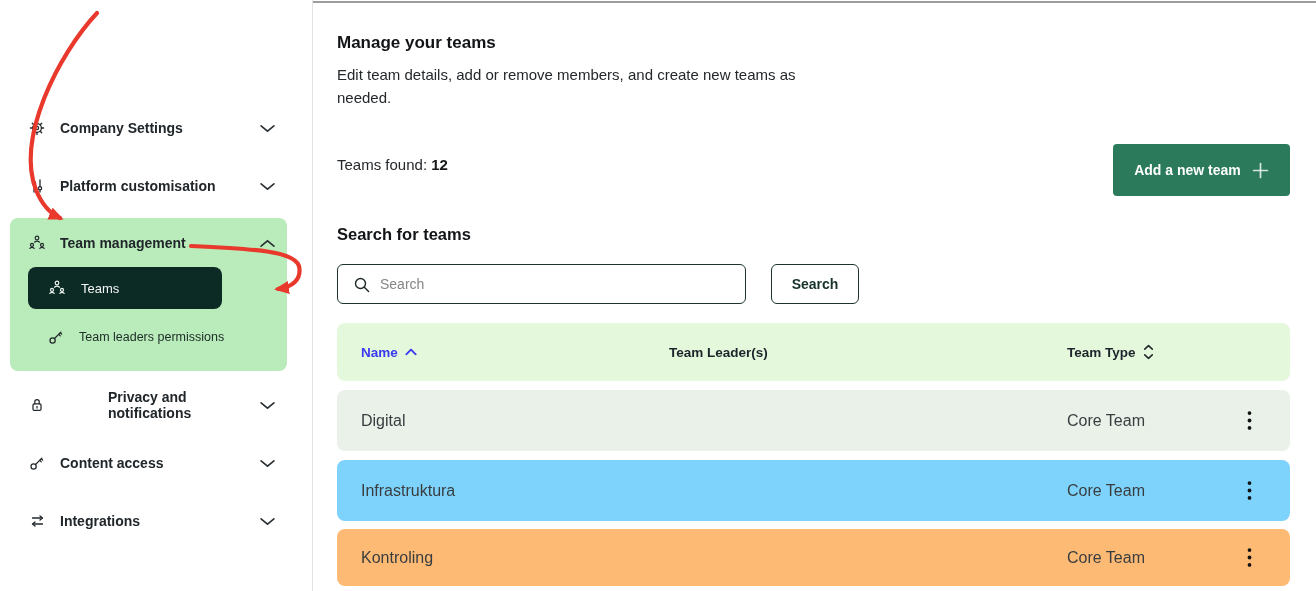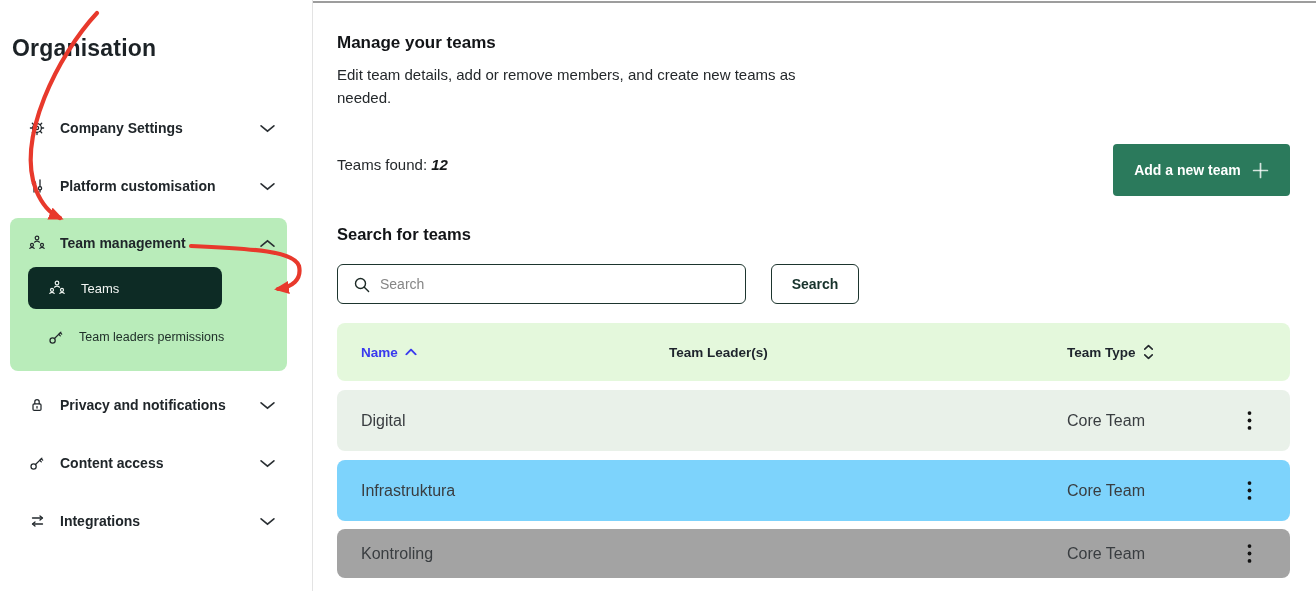--- a/index.html
+++ b/index.html
@@ -18,54 +18,53 @@
   .teams-pill { position:absolute; left:28px; top:267px; width:194px; height:42px; background:#0d2b25; border-radius:8px; display:flex; align-items:center; padding-left:20px; cursor:pointer; }
   .teams-pill .s-label { margin-left:15px; font-size:13px; font-weight:400; color:#f2f5f3; }
   .sub-row { position:absolute; left:28px; top:317px; width:242px; height:40px; display:flex; align-items:center; padding-left:20px; cursor:pointer; }
   .sub-row .s-label { margin-left:15px; font-size:12.5px; font-weight:400; color:#20302a; }
   .arrows-overlay { position:absolute; left:0; top:0; width:320px; height:320px; z-index:6; pointer-events:none; }
 
   
   .main-title { position:absolute; left:337px; top:33px; font-size:17px; font-weight:700; color:#121417; }
   .main-desc { position:absolute; left:337px; top:63px; width:505px; font-size:15px; line-height:23px; color:#24282b; }
   .teams-found { position:absolute; left:337px; top:156px; font-size:15px; color:#24282b; }
-  .teams-found b { font-weight:700; color:#16181a;font-style:italic; }
+  .teams-found b { font-weight:700; color:#16181a; }
   .add-btn { position:absolute; left:1113px; top:144px; width:177px; height:52px; background:#2b7a5c; border:none; border-radius:4px; display:flex; align-items:center; justify-content:center; gap:11px; cursor:pointer; }
   .add-btn .add-label { color:#fff; font-size:14px; font-weight:700; font-family:"Liberation Sans", sans-serif; }
   .search-title { position:absolute; left:337px; top:225px; font-size:16.5px; font-weight:700; color:#121417; }
   .search-box { position:absolute; left:337px; top:264px; width:409px; height:40px; border:1px solid #1d352e; border-radius:6px; background:#fff; }
   .search-box input { position:absolute; left:42px; top:0; width:360px; height:38px; border:none; outline:none; font-size:14px; font-weight:500; color:#333; font-family:"Liberation Sans", sans-serif; background:transparent; }
   .search-box input::placeholder { color:#868686; opacity:1; }
   .search-box .sicon { position:absolute; left:15px; top:11px; }
   .search-btn { position:absolute; left:771px; top:264px; width:88px; height:40px; background:#fff; border:1px solid #1d352e; border-radius:6px; font-size:14px; font-weight:700; color:#17322b; cursor:pointer; font-family:"Liberation Sans", sans-serif; }
 
   
   .trow { position:absolute; left:337px; width:953px; border-radius:8px; }
   .thead { top:323px; height:58px; background:#e4f8dc; }
   .r1 { top:390px; height:61px; background:#e9f1e9; }
   .r2 { top:460px; height:61px; background:#7dd3fc; }
-  .r3 { top:529px; height:49px; background:#a3a3a3; }
+  .r3 { top:529px; height:57px; background:#fdba74; }
   .cell { position:absolute; top:50%; transform:translateY(-50%); font-size:16px; color:#393d40; white-space:nowrap; }
   .hcell { font-weight:700; color:#1e242c; font-size:13.5px; display:flex; align-items:center; gap:7px; }
   .c-name { left:24px; }
   .c-leaders { left:332px; }
   .c-type { left:730px; }
   .name-sorted { color:#3a3aee; }
   .kebab-btn { position:absolute; left:899px; top:50%; transform:translateY(-50%); width:26px; height:30px; background:transparent; border:none; display:flex; align-items:center; justify-content:center; cursor:pointer; }
 
   svg { display:block; }
 </style>
 </head>
 <body>
 
 <div class="app">
   <div class="topline"></div>
 
   <aside class="sidebar">
-    <div class="org-title">Organisation</div>
 
     <div class="green-block"></div>
 
     <div class="srow" style="top:108px;">
       <span class="s-icon">
         <svg width="18" height="18" viewBox="0 0 18 18" fill="none" stroke="#22282c" stroke-width="1.3" stroke-linecap="round">
           <circle cx="9" cy="9" r="4.4"></circle>
             <circle cx="9" cy="9" r="1.6"></circle>
           <line x1="13.5" y1="9" x2="15.6" y2="9"></line>
             <line x1="2.4" y1="9" x2="4.5" y2="9"></line>
@@ -140,21 +139,21 @@
         <svg width="16" height="16" viewBox="0 0 16 16" fill="none" stroke="#22282c" stroke-width="1.25" stroke-linecap="round">
           <circle cx="4.6" cy="11.4" r="2.6"></circle>
           <line x1="6.5" y1="9.5" x2="12.9" y2="3.1"></line>
           <line x1="10.7" y1="5.3" x2="12.3" y2="6.9"></line>
           <line x1="12.3" y1="3.7" x2="13.7" y2="5.1"></line>
         </svg>
       </span>
       <span class="s-label">Team leaders permissions</span>
     </div>
 
-    <div class="srow" style="top:385px;">
+    <div class="srow" style="top:385px;gap:48px;">
       <span class="s-icon">
         <svg width="16" height="16" viewBox="0 0 16 16" fill="none" stroke="#22282c" stroke-width="1.25" stroke-linecap="round">
           <rect x="4" y="6.8" width="8" height="6.6" rx="1.2"></rect>
           <path d="M5.8 6.8 V4.8 a2.2 2.2 0 0 1 4.4 0 V6.8"></path>
           <line x1="8" y1="9.6" x2="8" y2="11.1"></line>
         </svg>
       </span>
       <span class="s-label">Privacy and notifications</span>
       <span class="chev">
         <svg width="15" height="9" viewBox="0 0 14 8" fill="none" stroke="#2a2f33" stroke-width="1.5" stroke-linecap="round">

